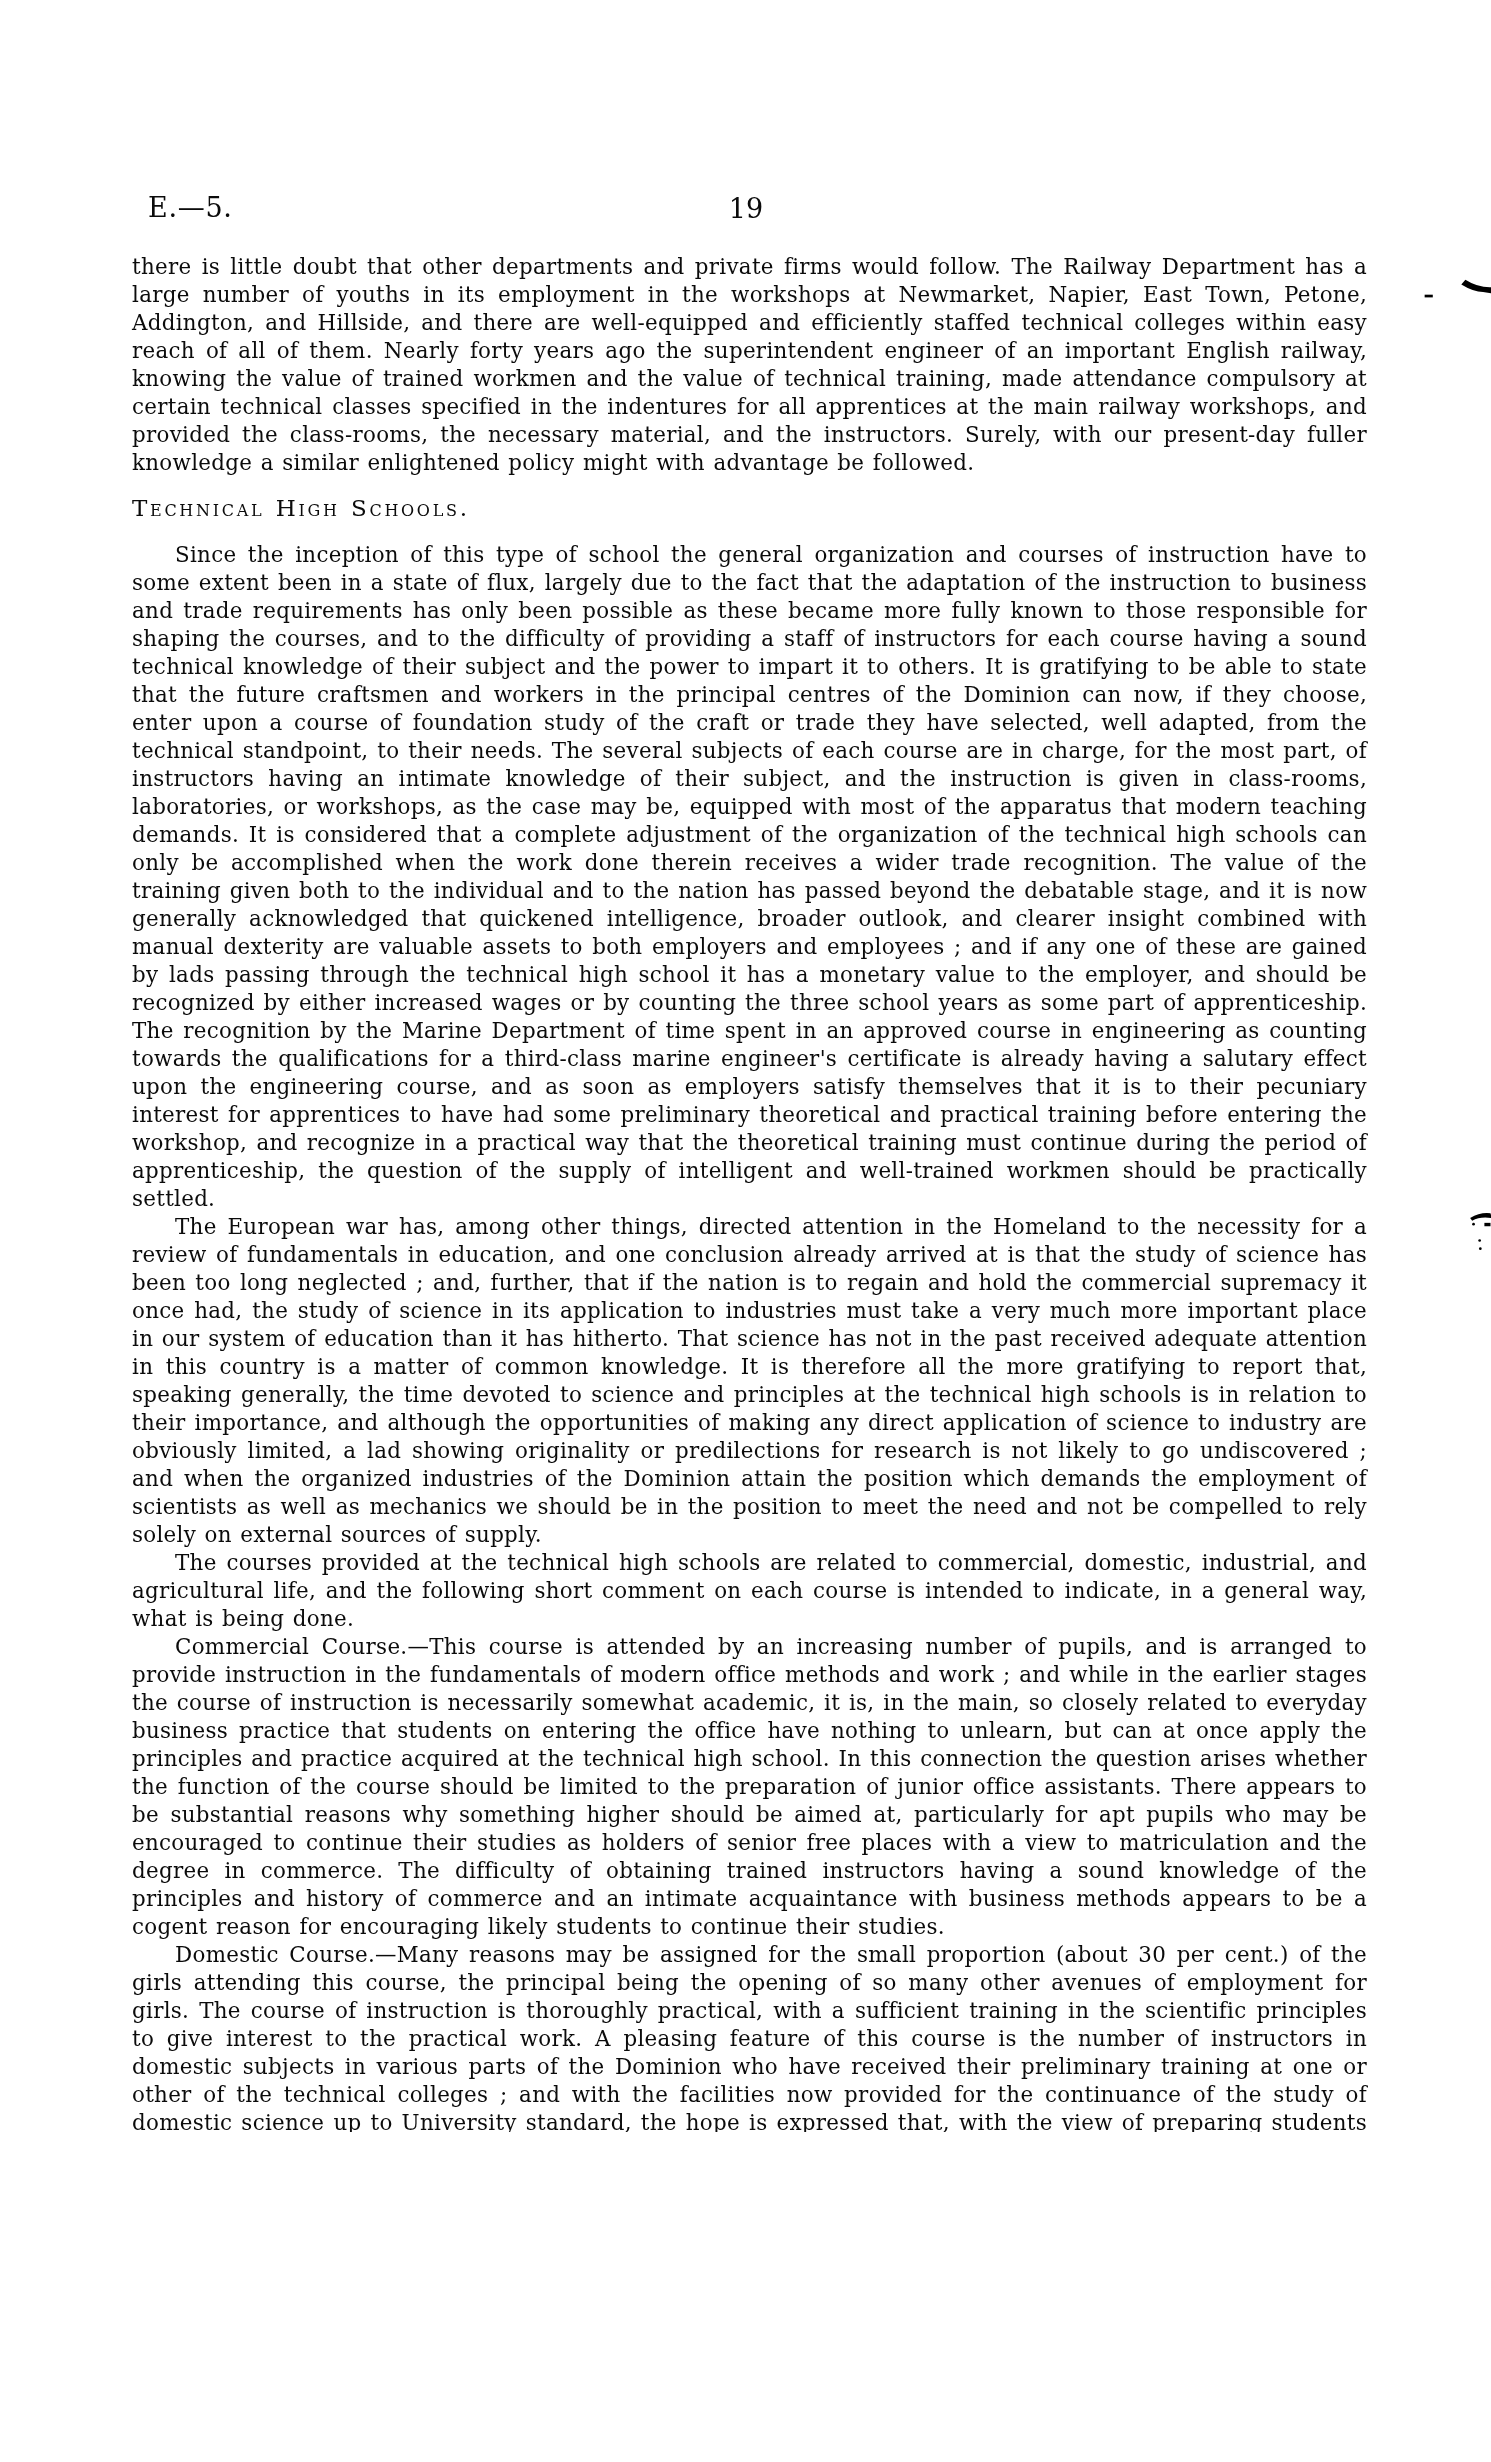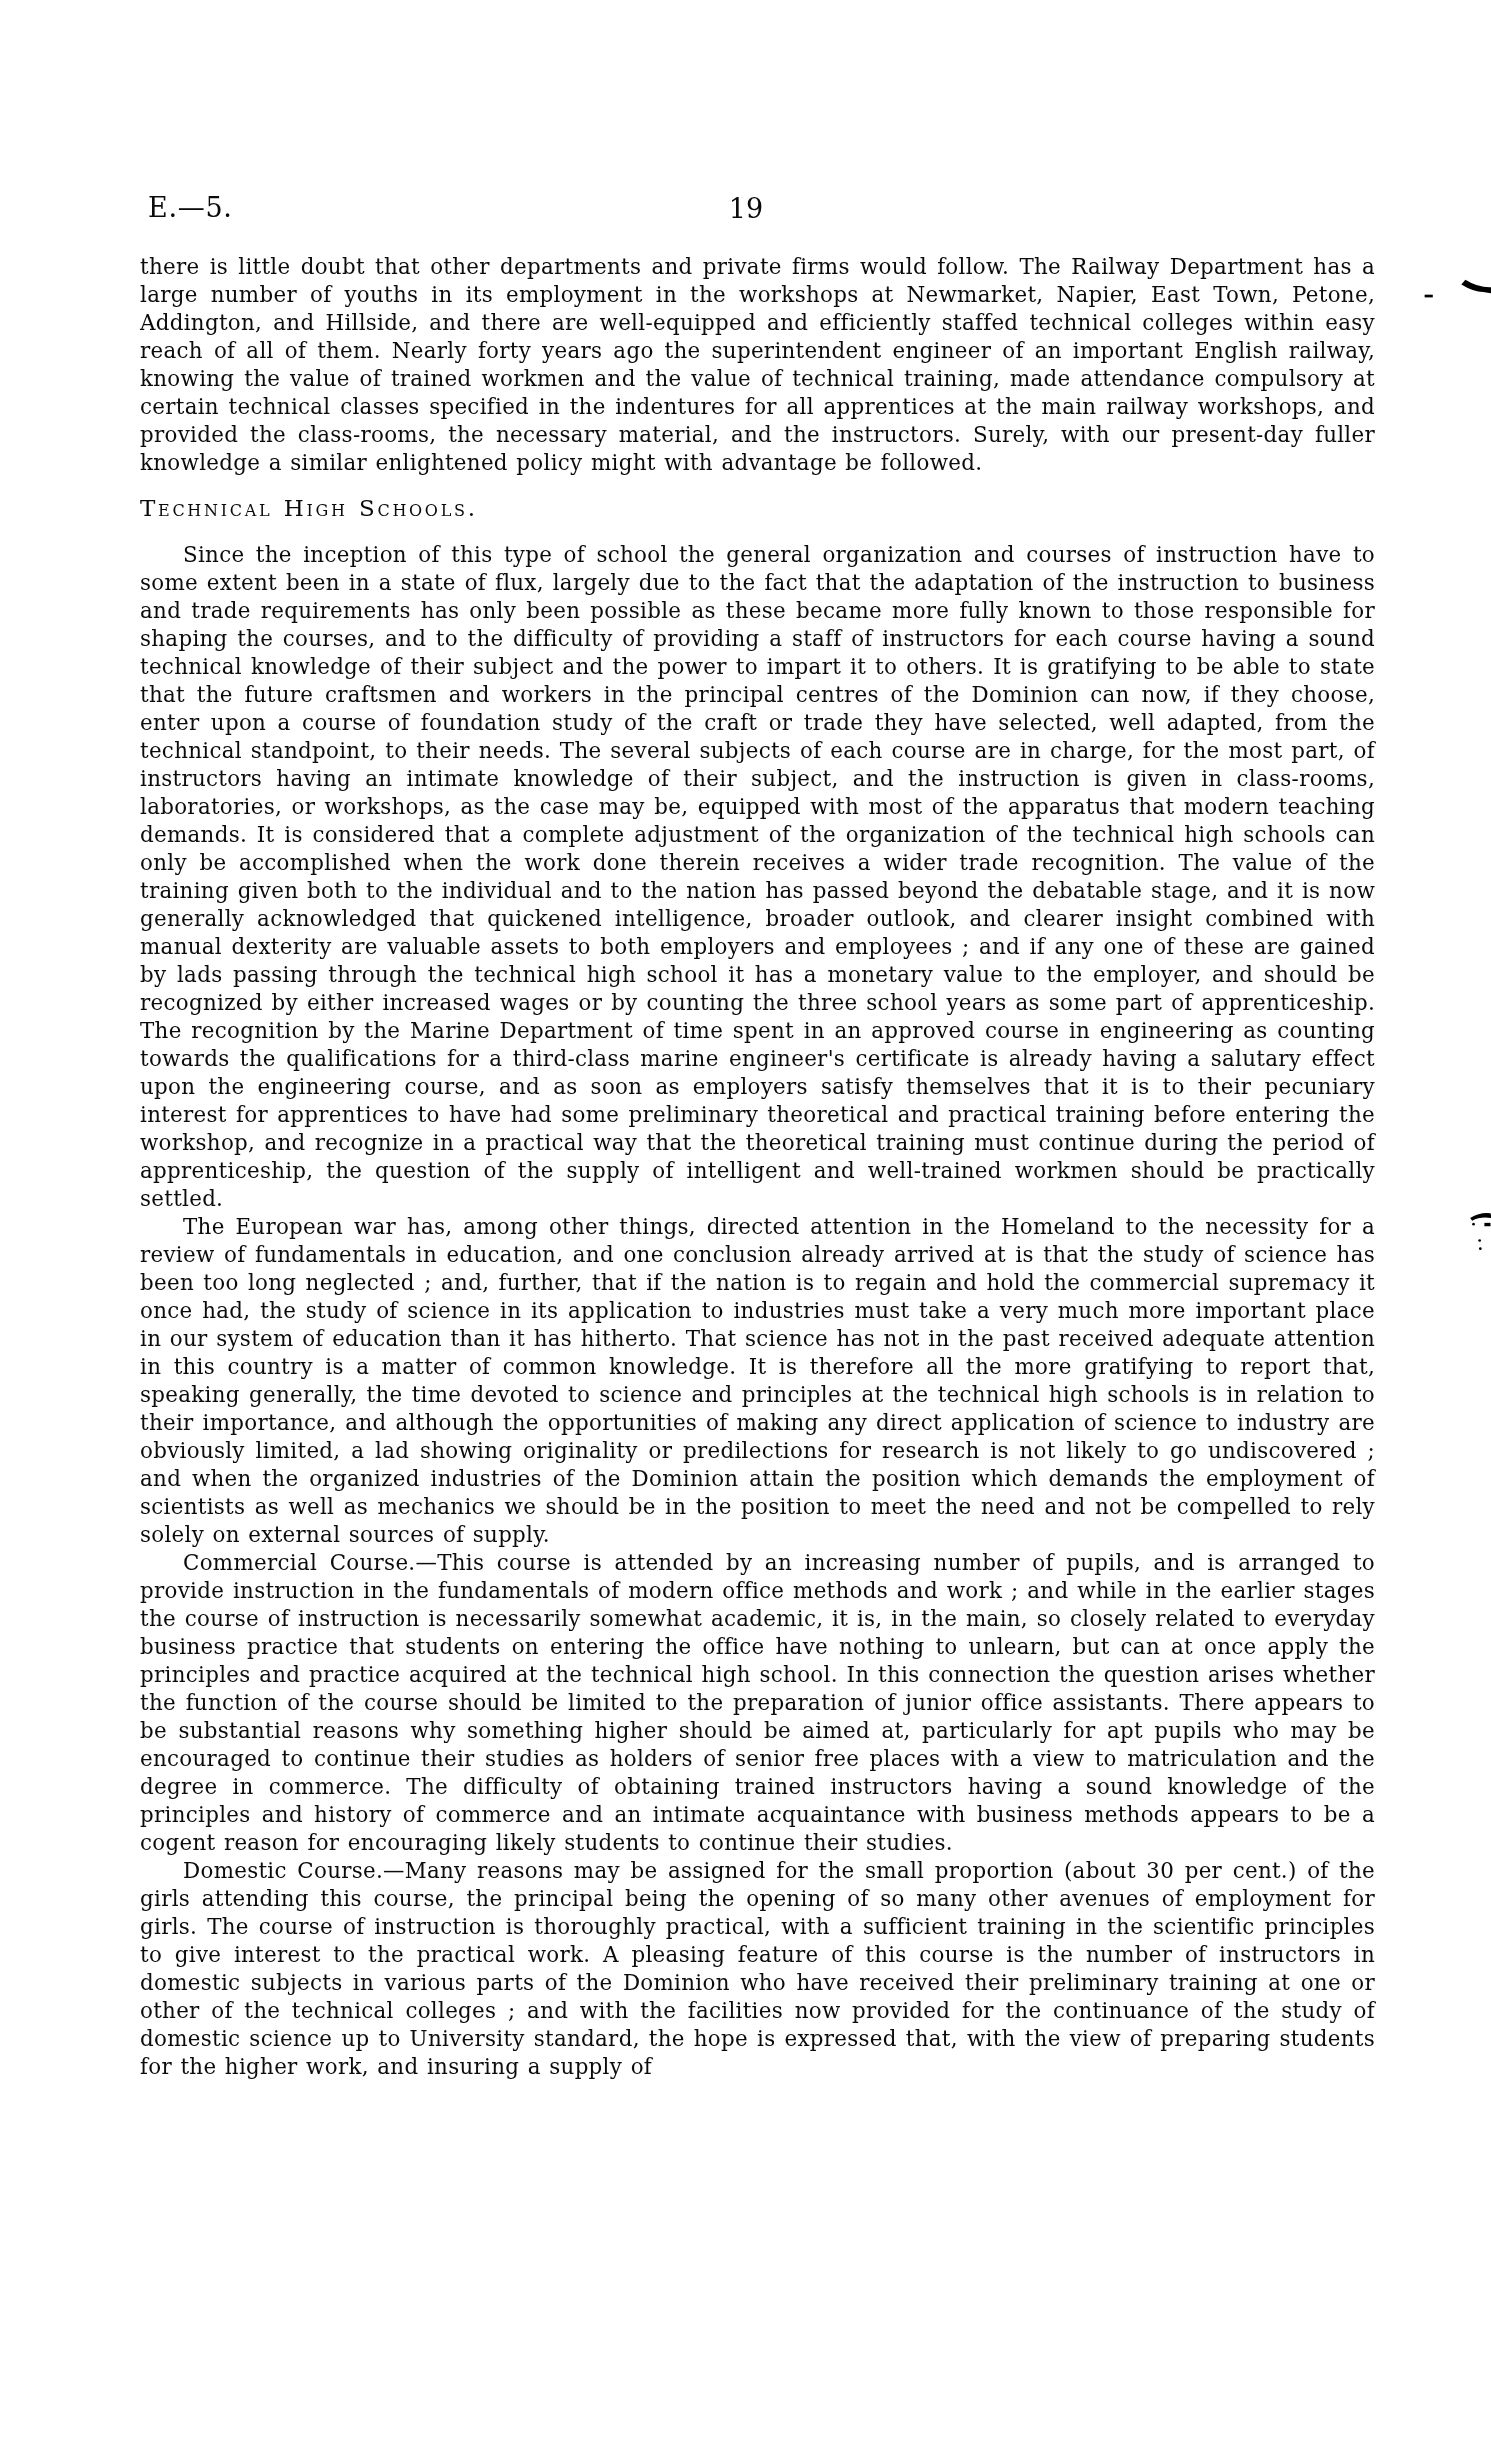--- a/index.html
+++ b/index.html
@@ -34,21 +34,21 @@
   .page-number {
     position: absolute;
     left: 0;
     top: 1.4px;
     width: 100%;
     text-align: center;
     font-size: 27px;
   }
   .text-block {
     position: absolute;
-    left: 140px;
+    left: 132px;
     top: 253px;
     width: 1235px;
     font-size: 21.4px;
     line-height: 28px;
     text-align: justify;
     letter-spacing: 0.3px;
     word-spacing: 1.4px;
   }
   .para {
     margin: 0;
@@ -88,20 +88,21 @@
   <main class="text-block">
 
     <p class="para no-indent">there is little doubt that other departments and private firms would follow.  The Railway Department has a large number of youths in its employment in the workshops at Newmarket, Napier, East Town, Petone, Addington, and Hillside, and there are well-equipped and efficiently staffed technical colleges within easy reach of all of them.  Nearly forty years ago the superintendent engineer of an important English railway, knowing the value of trained workmen and the value of technical training, made attendance compulsory at certain technical classes specified in the indentures for all apprentices at the main railway workshops, and provided the class-rooms, the necessary material, and the instructors.  Surely, with our present-day fuller knowledge a similar enlightened policy might with advantage be followed.</p>
 
     <h2 class="section-heading">Technical High Schools.</h2>
 
     <p class="para indent">Since the inception of this type of school the general organization and courses of instruction have to some extent been in a state of flux, largely due to the fact that the adaptation of the instruction to business and trade requirements has only been possible as these became more fully known to those responsible for shaping the courses, and to the difficulty of providing a staff of instructors for each course having a sound technical knowledge of their subject and the power to impart it to others.  It is gratifying to be able to state that the future craftsmen and workers in the principal centres of the Dominion can now, if they choose, enter upon a course of foundation study of the craft or trade they have selected, well adapted, from the technical standpoint, to their needs.  The several subjects of each course are in charge, for the most part, of instructors having an intimate knowledge of their subject, and the instruction is given in class-rooms, laboratories, or workshops, as the case may be, equipped with most of the apparatus that modern teaching demands.  It is considered that a complete adjustment of the organization of the technical high schools can only be accomplished when the work done therein receives a wider trade recognition.  The value of the training given both to the individual and to the nation has passed beyond the debatable stage, and it is now generally acknowledged that quickened intelligence, broader outlook, and clearer insight combined with manual dexterity are valuable assets to both employers and employees&nbsp;;  and if any one of these are gained by lads passing through the technical high school it has a monetary value to the employer, and should be recognized by either increased wages or by counting the three school years as some part of apprenticeship.  The recognition by the Marine Department of time spent in an approved course in engineering as counting towards the qualifications for a third-class marine engineer's certificate is already having a salutary effect upon the engineering course, and as soon as employers satisfy themselves that it is to their pecuniary interest for apprentices to have had some preliminary theoretical and practical training before entering the workshop, and recognize in a practical way that the theoretical training must continue during the period of apprenticeship, the question of the supply of intelligent and well-trained workmen should be practically settled.</p>
 
     <p class="para indent">The European war has, among other things, directed attention in the Homeland to the necessity for a review of fundamentals in education, and one conclusion already arrived at is that the study of science has been too long neglected&nbsp;;  and, further, that if the nation is to regain and hold the commercial supremacy it once had, the study of science in its application to industries must take a very much more important place in our system of education than it has hitherto.  That science has not in the past received adequate attention in this country is a matter of common knowledge.  It is therefore all the more gratifying to report that, speaking generally, the time devoted to science and principles at the technical high schools is in relation to their importance, and although the opportunities of making any direct application of science to industry are obviously limited, a lad showing originality or predilections for research is not likely to go undiscovered&nbsp;;  and when the organized industries of the Dominion attain the position which demands the employment of scientists as well as mechanics we should be in the position to meet the need and not be compelled to rely solely on external sources of supply.</p>
 
+    <p class="para indent">The courses provided at the technical high schools are related to commercial, domestic, industrial, and agricultural life, and the following short comment on each course is intended to indicate, in a general way, what is being done.</p>
 
     <p class="para indent"><span class="lead-italic">Commercial Course.</span><span>—This course is attended by an increasing number of pupils, and is arranged to provide instruction in the fundamentals of modern office methods and work&nbsp;;  and while in the earlier stages the course of instruction is necessarily somewhat academic, it is, in the main, so closely related to everyday business practice that students on entering the office have nothing to unlearn, but can at once apply the principles and practice acquired at the technical high school.  In this connection the question arises whether the function of the course should be limited to the preparation of junior office assistants.  There appears to be substantial reasons why something higher should be aimed at, particularly for apt pupils who may be encouraged to continue their studies as holders of senior free places with a view to matriculation and the degree in commerce.  The difficulty of obtaining trained instructors having a sound knowledge of the principles and history of commerce and an intimate acquaintance with business methods appears to be a cogent reason for encouraging likely students to continue their studies.</span></p>
 
     <p class="para indent"><span class="lead-italic">Domestic Course.</span><span>—Many reasons may be assigned for the small proportion (about 30 per cent.) of the girls attending this course, the principal being the opening of so many other avenues of employment for girls.  The course of instruction is thoroughly practical, with a sufficient training in the scientific principles to give interest to the practical work.  A pleasing feature of this course is the number of instructors in domestic subjects in various parts of the Dominion who have received their preliminary training at one or other of the technical colleges&nbsp;;  and with the facilities now provided for the continuance of the study of domestic science up to University standard, the hope is expressed that, with the view of preparing students for the higher work, and insuring a supply of</span></p>
 
   </main>
 
   <svg class="ink-marks" width="1492" height="2462" viewBox="0 0 2197 3626" xmlns="http://www.w3.org/2000/svg">
     <g fill="#000000" stroke="none">
       <rect x="2098" y="434" width="12" height="4"></rect>

